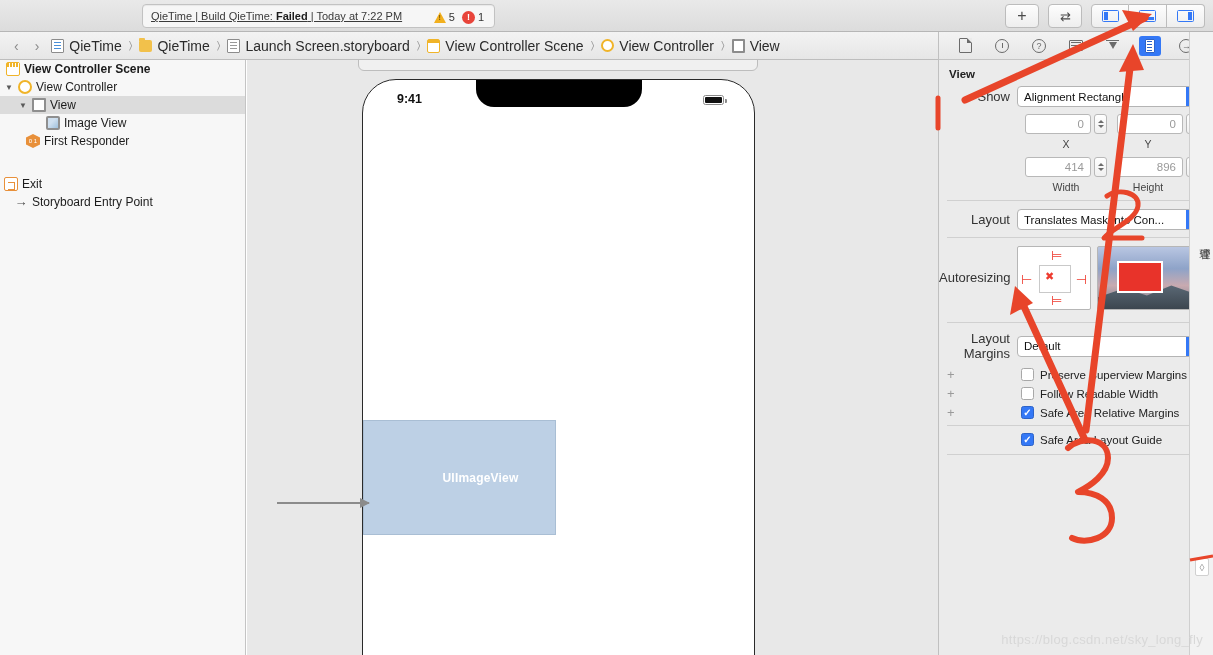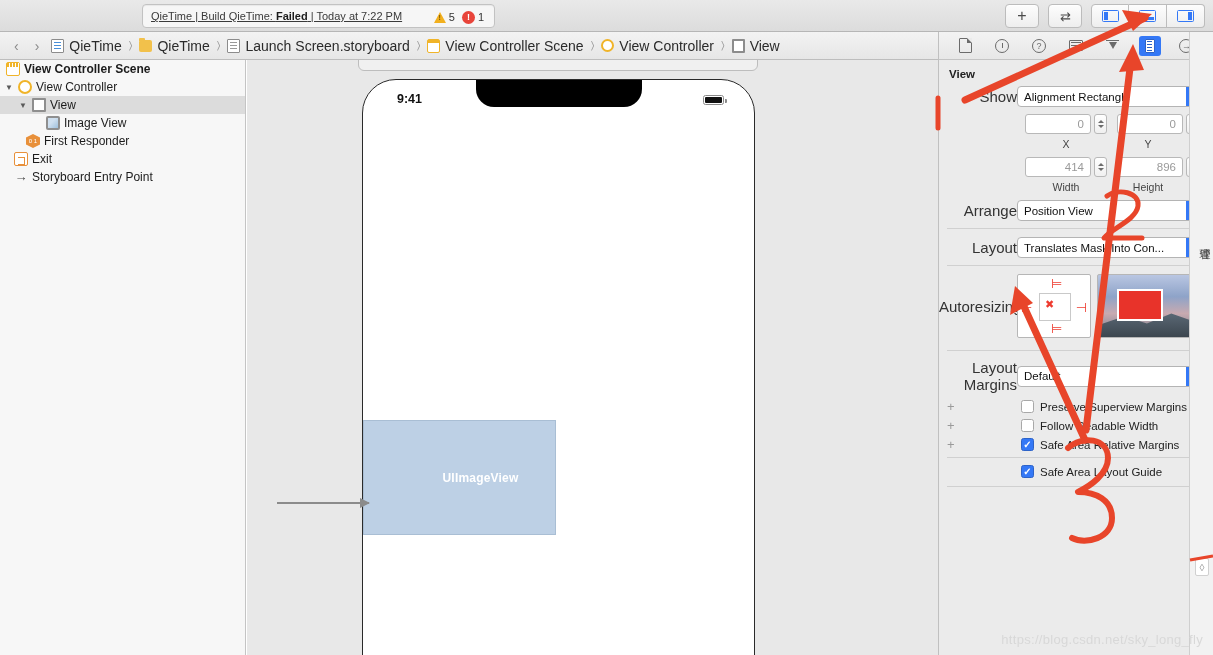--- a/index.html
+++ b/index.html
@@ -218,21 +218,21 @@
     border-right:4px solid transparent;border-top:7px solid #6b6b6b;}
   .it.ruler { width:10px;height:14px;background:#fff;border:1px solid #2d63c8;border-radius:1px; }
   .it.ruler::after{content:"";position:absolute;left:1px;top:1.5px;width:5px;height:1.2px;background:#2d63c8;
     box-shadow:0 3px 0 #2d63c8,0 6px 0 #2d63c8,0 9px 0 #2d63c8;}
   .it.conn { width:14px;height:14px;border:1.3px solid #6b6b6b;border-radius:50%; }
   .it.conn::after{content:"\2192";position:absolute;inset:0;font-size:9px;color:#6b6b6b;text-align:center;line-height:13px;}
 
   .insp-body { padding: 0; font-size: 11.5px; }
   .insp-title { font-weight: bold; font-size: 11.5px; padding: 8px 0 6px 10px; color:#222; }
   .frow { display: flex; align-items: center; margin-bottom: 7px; padding-right: 8px; }
-  .flabel { width: 78px; text-align: right; color:#333; font-size:15px; flex:none; }
+  .flabel { width: 78px; text-align: right; padding-right: 7px; color:#333; font-size:13px; flex:none; }
   .popup {
     flex: 1; height: 21px; background: #fff; border: 1px solid #b4b4b4; border-radius: 4px;
     display: flex; align-items: center; position: relative; padding: 0 24px 0 6px;
     font-size: 11.5px; color: #111; overflow: hidden; white-space: nowrap;
   }
   .popup .stepper-btn, .popup .arrow-btn {
     position: absolute; right: 0; top: -1px; width: 18px; height: 21px;
     background: #3478f6; border-radius: 0 4px 4px 0;
     display: flex; flex-direction: column; align-items: center; justify-content: center; gap: 2px;
   }
@@ -406,21 +406,21 @@
       <span class="nav-label">View</span>
     </div>
     <div class="nav-row" style="padding-left:46px;">
       <span class="ni img"></span>
       <span class="nav-label">Image View</span>
     </div>
     <div class="nav-row" style="padding-left:26px;">
       <span class="ni responder"></span>
       <span class="nav-label">First Responder</span>
     </div>
-    <div class="nav-row" style="padding-left:14px;">
+    <div class="nav-row" style="padding-left:4px;margin-top:25px;">
       <span class="ni exit"></span>
       <span class="nav-label">Exit</span>
     </div>
     <div class="nav-row" style="padding-left:14px;">
       <span class="ni entry">→</span>
       <span class="nav-label">Storyboard Entry Point</span>
     </div>
   </div>
 
   <div class="canvas">
@@ -510,29 +510,20 @@
               <span class="s-up"></span>
               <span class="s-dn"></span>
             </div>
         </div>
       </div>
       <div class="sublabels" style="padding-left:86px;">
         <span style="width:82px">Width</span>
         <span style="width:82px">Height</span>
       </div>
 
-      <div class="frow">
-        <div class="flabel">Arrange</div>
-        <div class="popup">
-          <span>Position View</span>
-          <span class="arrow-btn">
-            <span class="caretdn"></span>
-          </span>
-        </div>
-      </div>
 
       <div class="insp-sep"></div>
 
       <div class="frow">
         <div class="flabel">Layout</div>
         <div class="popup">
           <span>Translates Mask Into Con...</span>
           <span class="stepper-btn">
             <span class="caretup"></span>
             <span class="caretdn"></span>

